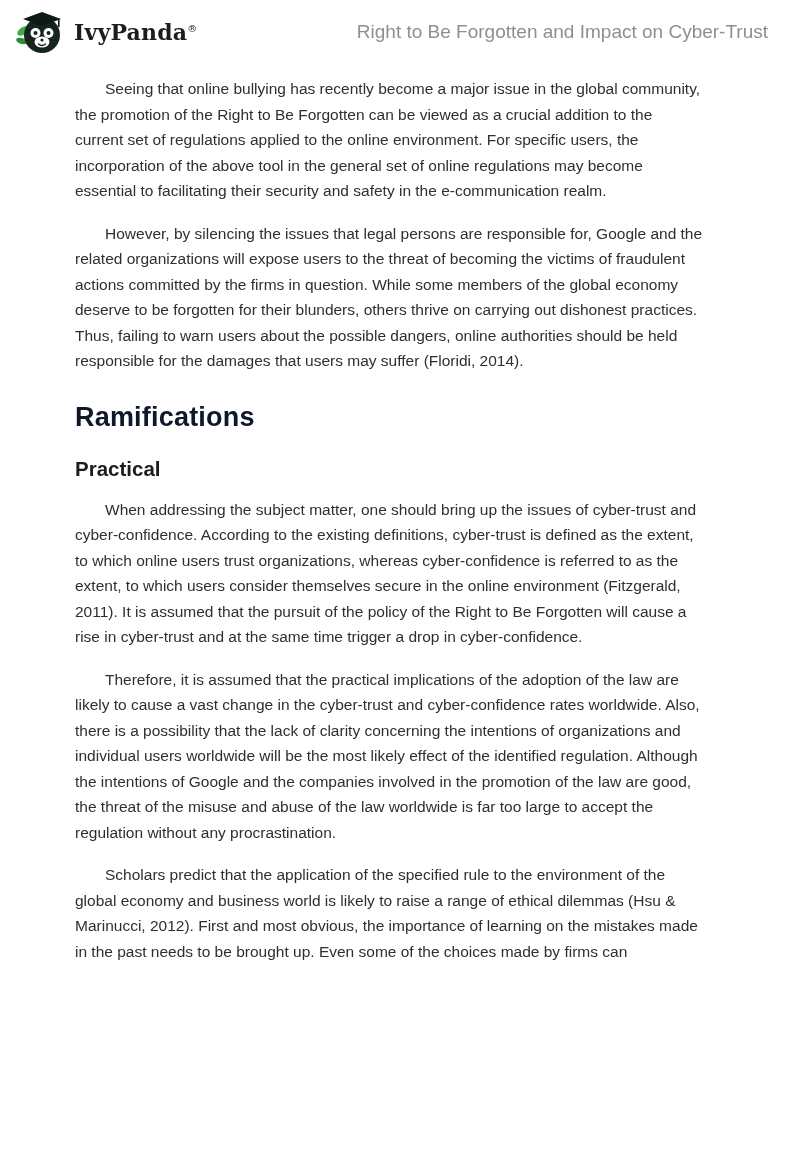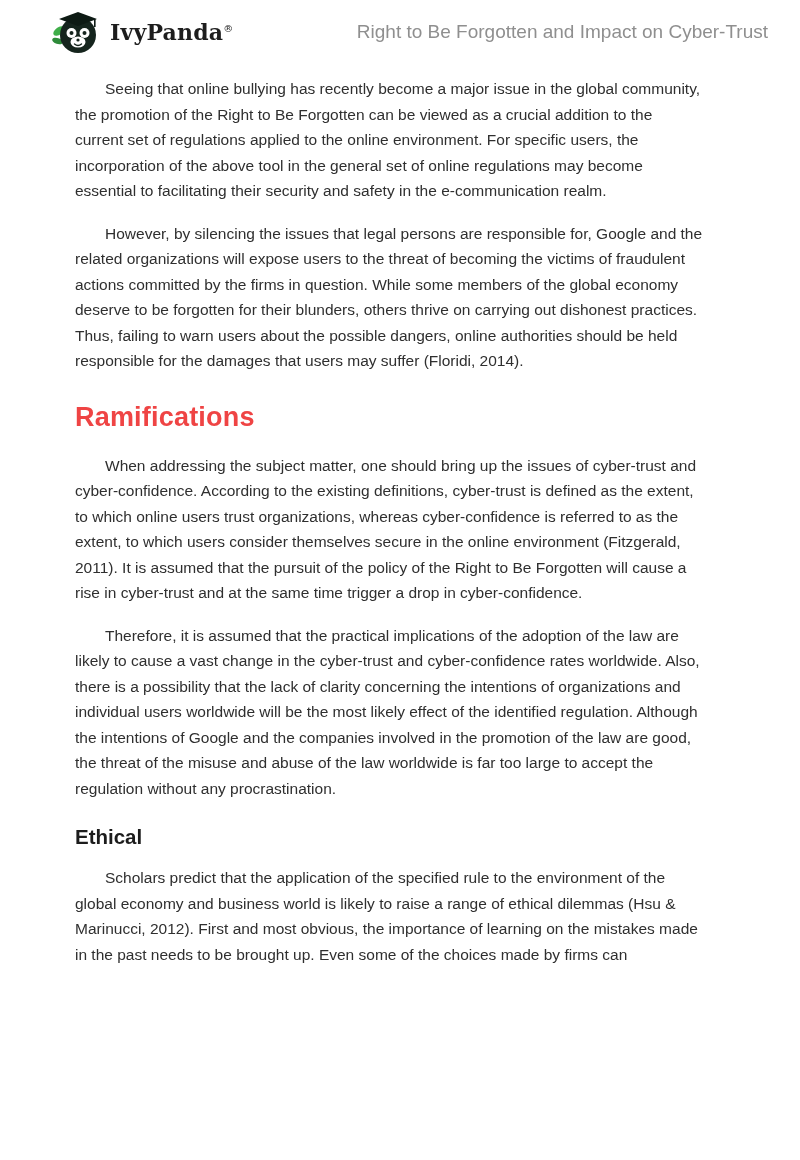--- a/index.html
+++ b/index.html
@@ -4,37 +4,37 @@
 <style>
   * { margin:0; padding:0; box-sizing:border-box; }
   html,body { background:#e9e9e9; }
   .page {
     width:800px; height:1160px; margin:0 auto; background:#ffffff;
     position:relative; overflow:hidden;
     font-family:"Liberation Sans", sans-serif;
   }
   .header {
     display:flex; align-items:center; justify-content:space-between;
-    padding:10px 32px 6px 14px; height:60px;margin-left:36px;
+    padding:10px 32px 6px 14px; height:60px;
   }
   .brand { display:flex; align-items:center; gap:10px; }
   .logo-wrap { width:50px; height:50px; display:flex; align-items:center; justify-content:center; }
   .brand-name {
     font-family:"DejaVu Serif","Liberation Serif",serif;
     font-size:22px; font-weight:700; color:#1d1d1d; letter-spacing:0.2px;
   }
   .brand-name sup { font-size:10px; font-weight:400; }
   .doc-title { font-size:19px; color:#8f8f8f; }
   .article { padding:16px 88px 0 75px; }
   .article p {
     font-size:15.5px; line-height:25.5px; color:#2f2f2f;
     margin:0 8px 17px 0; text-indent:30px;
   }
   .article h1 {
-    font-size:27px; font-weight:700; color:#ef4444;
+    font-size:27px; font-weight:700; color:#0f172a;
     margin:28px 0 20px 0; letter-spacing:0.2px;
   }
   .article h2 {
     font-size:20.5px; font-weight:700; color:#1c1c1c;
     margin:24px 0 16px 0;
   }
   .footer {
     position:absolute; right:32px; bottom:14px;
     font-size:12.5px; color:#9a9a9a; text-decoration:none;
   }
@@ -64,20 +64,20 @@
       </span>
       <span class="brand-name"><span>IvyPanda</span><sup>®</sup></span>
     </div>
     <div class="doc-title">Right to Be Forgotten and Impact on Cyber-Trust</div>
   </div>
 
   <div class="article">
     <p>Seeing that online bullying has recently become a major issue in the global community, the promotion of the Right to Be Forgotten can be viewed as a crucial addition to the current set of regulations applied to the online environment. For specific users, the incorporation of the above tool in the general set of online regulations may become essential to facilitating their security and safety in the e-communication realm.</p>
     <p>However, by silencing the issues that legal persons are responsible for, Google and the related organizations will expose users to the threat of becoming the victims of fraudulent actions committed by the firms in question. While some members of the global economy deserve to be forgotten for their blunders, others thrive on carrying out dishonest practices. Thus, failing to warn users about the possible dangers, online authorities should be held responsible for the damages that users may suffer (Floridi, 2014).</p>
     <h1>Ramifications</h1>
+    <h2>Practical</h2>
     <p>When addressing the subject matter, one should bring up the issues of cyber-trust and cyber-confidence. According to the existing definitions, cyber-trust is defined as the extent, to which online users trust organizations, whereas cyber-confidence is referred to as the extent, to which users consider themselves secure in the online environment (Fitzgerald, 2011). It is assumed that the pursuit of the policy of the Right to Be Forgotten will cause a rise in cyber-trust and at the same time trigger a drop in cyber-confidence.</p>
     <p>Therefore, it is assumed that the practical implications of the adoption of the law are likely to cause a vast change in the cyber-trust and cyber-confidence rates worldwide. Also, there is a possibility that the lack of clarity concerning the intentions of organizations and individual users worldwide will be the most likely effect of the identified regulation. Although the intentions of Google and the companies involved in the promotion of the law are good, the threat of the misuse and abuse of the law worldwide is far too large to accept the regulation without any procrastination.</p>
-    <h2>Ethical</h2>
     <p>Scholars predict that the application of the specified rule to the environment of the global economy and business world is likely to raise a range of ethical dilemmas (Hsu &amp; Marinucci, 2012). First and most obvious, the importance of learning on the mistakes made in the past needs to be brought up. Even some of the choices made by firms can</p>
   </div>
 
 
 </div>
 
 </body></html>

